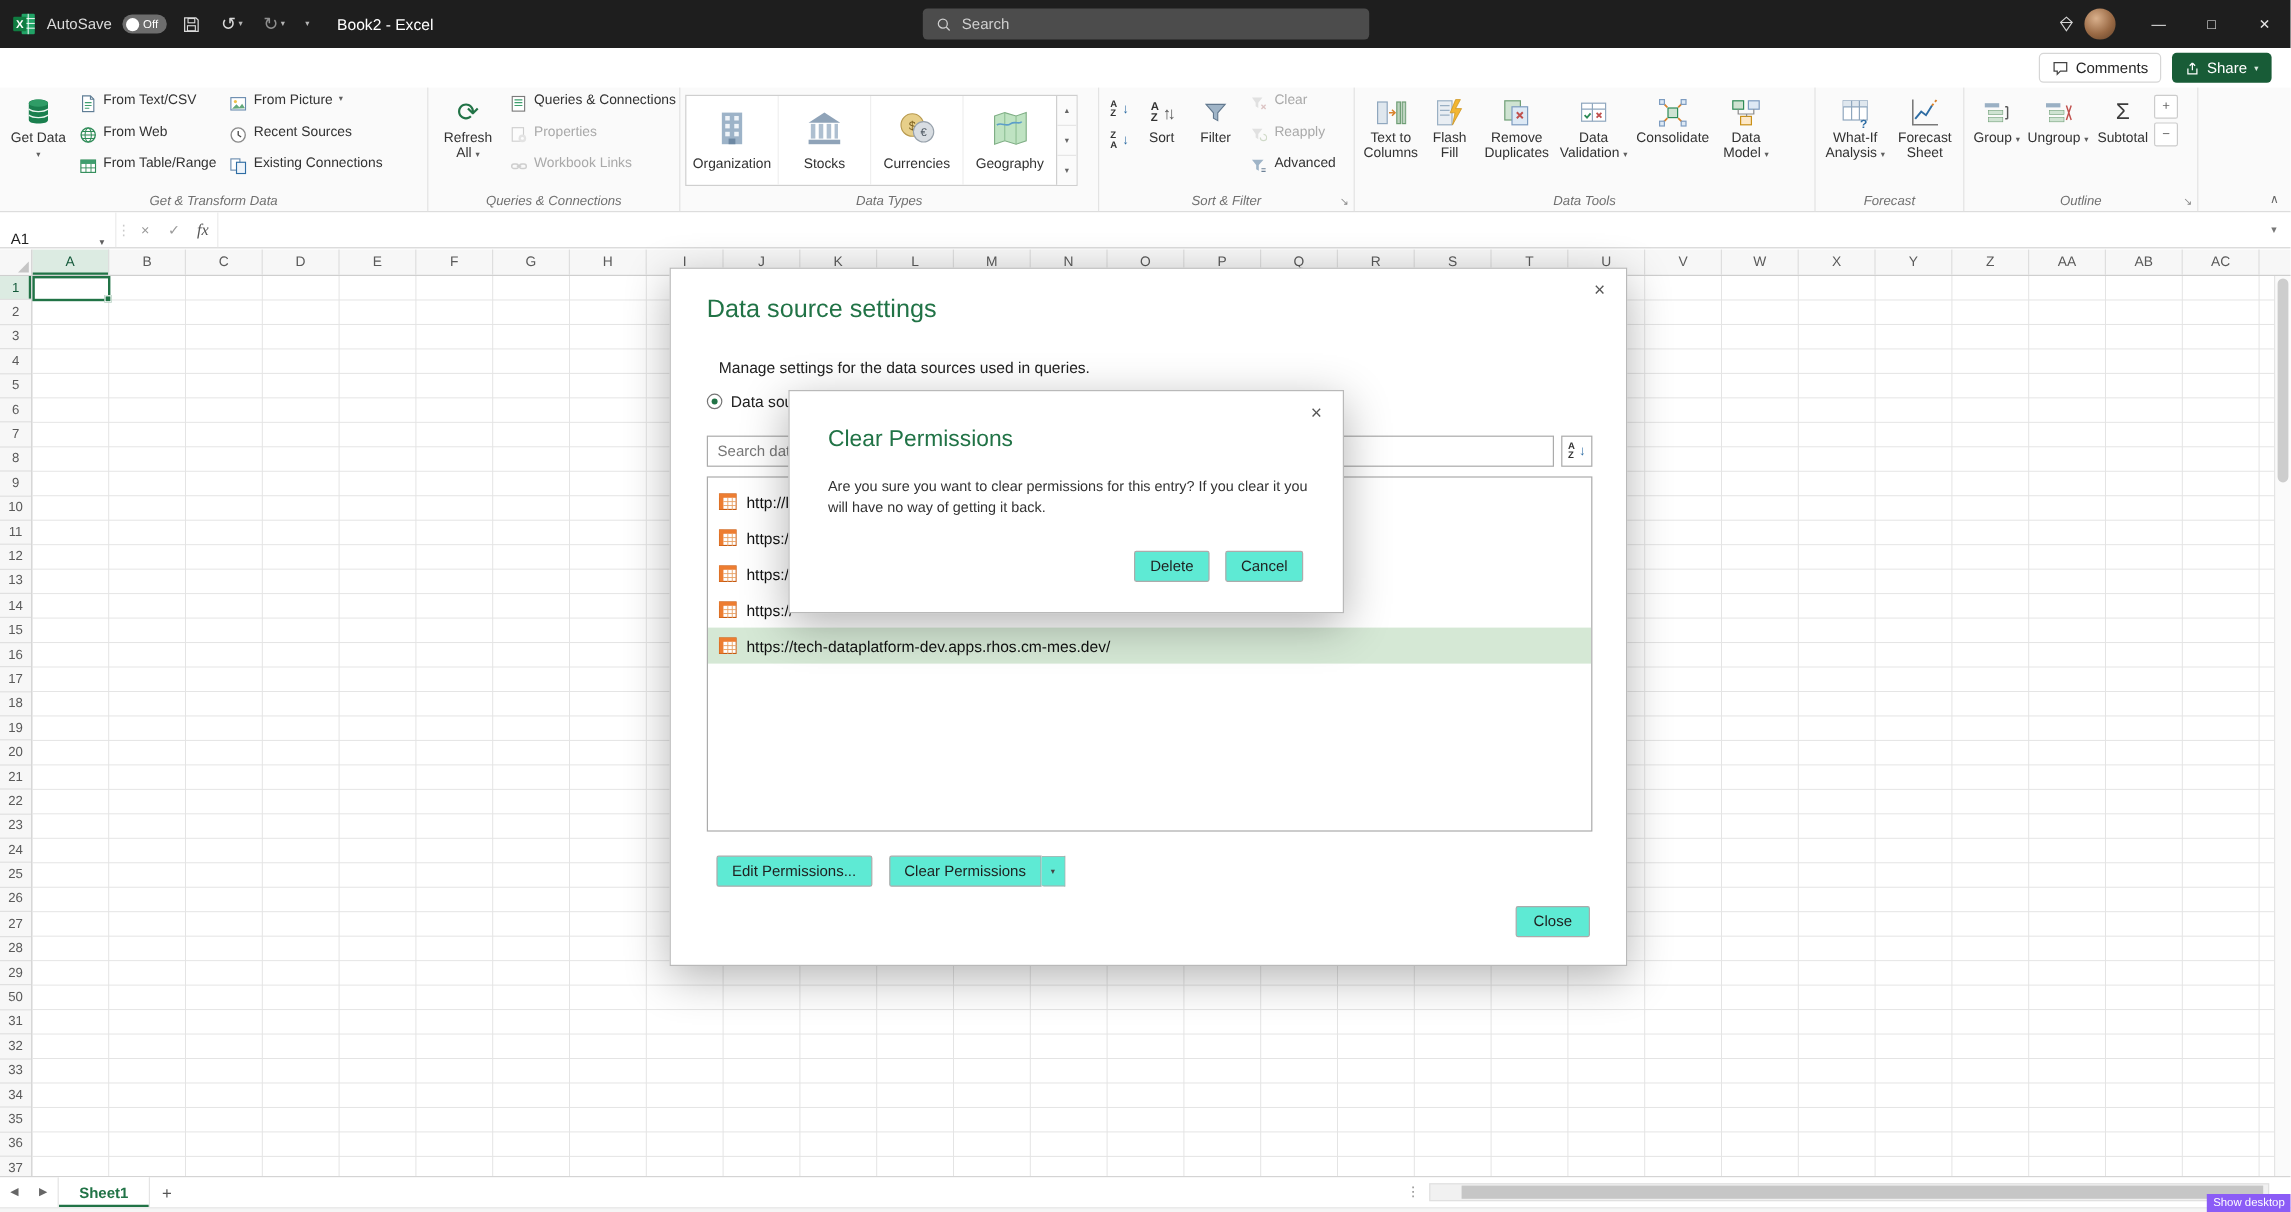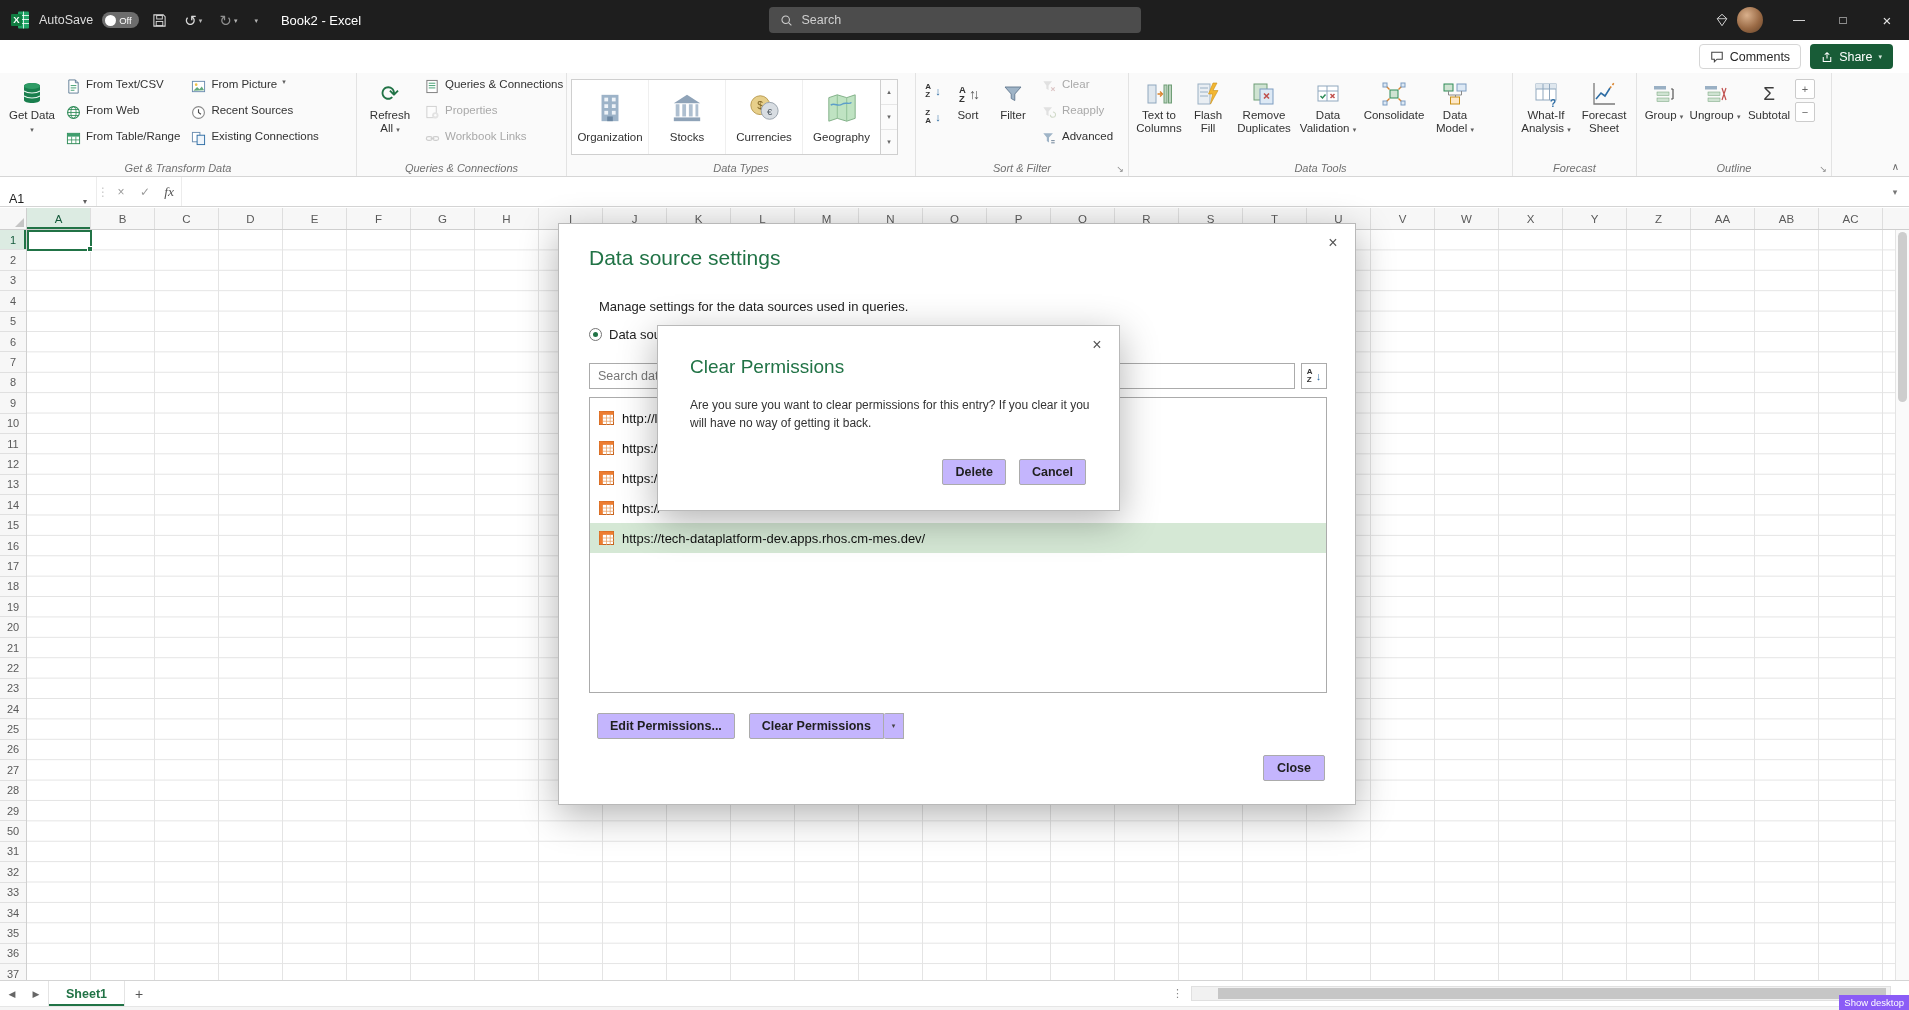--- a/index.html
+++ b/index.html
@@ -118,21 +118,21 @@
 .radio::after{content:"";position:absolute;left:3px;top:3px;width:5px;height:5px;border-radius:50%;background:#217346;}
 .srchrow{position:absolute;left:30px;top:139px;display:flex;gap:6px;}
 .srch{width:706px;height:26px;border:1px solid #ababab;padding:0 8px;font-size:12.5px;color:#222;outline:none;background:#fff;font-family:inherit;}
 .srch::placeholder{color:#777;}
 .sortbtn{width:26px;height:26px;border:1px solid #ababab;display:flex;align-items:center;justify-content:center;gap:1px;background:#fff;}
 .srclist{position:absolute;left:30px;top:173px;width:738px;height:296px;border:1px solid #ababab;background:#fff;overflow:hidden;padding-top:5px;}
 .src-item{height:30px;display:flex;align-items:center;gap:8px;padding:0 9px;font-size:13px;color:#111;}
 .src-item.sel{background:#d5e8d5;}
 .src-ic{display:flex;flex:none;}
 .btnrow{position:absolute;left:38px;top:489px;display:flex;gap:14px;align-items:center;}
-.wbtn{background:#c4b5fd;border:1px solid #ababab;font-size:12.5px;color:#1f1f1f;height:26px;padding:0 12px;border-radius:2px;font-family:inherit;font-weight:bold;}
+.wbtn{background:#5eead4;border:1px solid #ababab;font-size:12.5px;color:#1f1f1f;height:26px;padding:0 12px;border-radius:2px;font-family:inherit;}
 .split{display:flex;}
 .split .wbtn{border-radius:2px 0 0 2px;}
 .splitcar{width:20px;padding:0;border-left:none;border-radius:0 2px 2px 0;font-size:7px;color:#444;}
 .closebtn{position:absolute;right:30px;top:531px;min-width:62px;}
 .cpd-title{position:absolute;left:32px;top:30px;font-size:19px;color:#217346;}
 .cpd-msg{position:absolute;left:32px;top:70px;width:410px;font-size:12px;line-height:1.5;color:#333;}
 .cp-btns{position:absolute;right:33px;top:133px;display:flex;gap:13px;}
 .cp-btns .wbtn{min-width:63px;}
 </style>
 </head>

